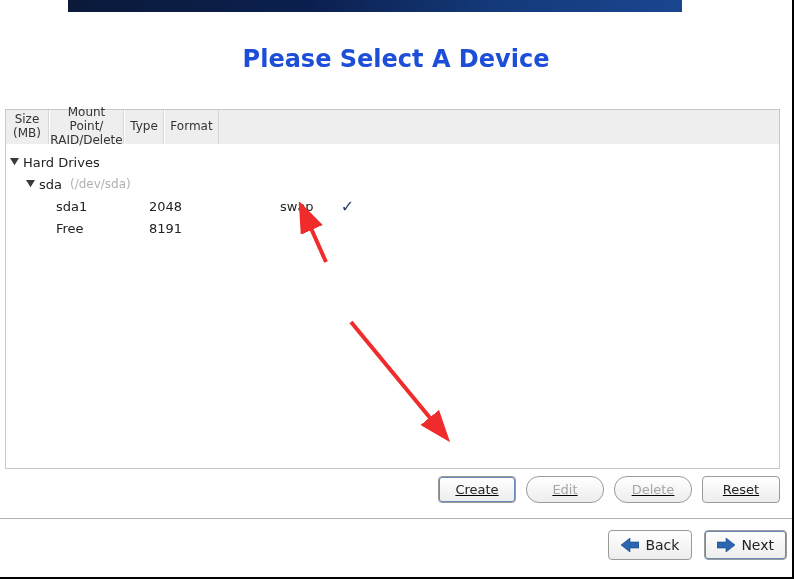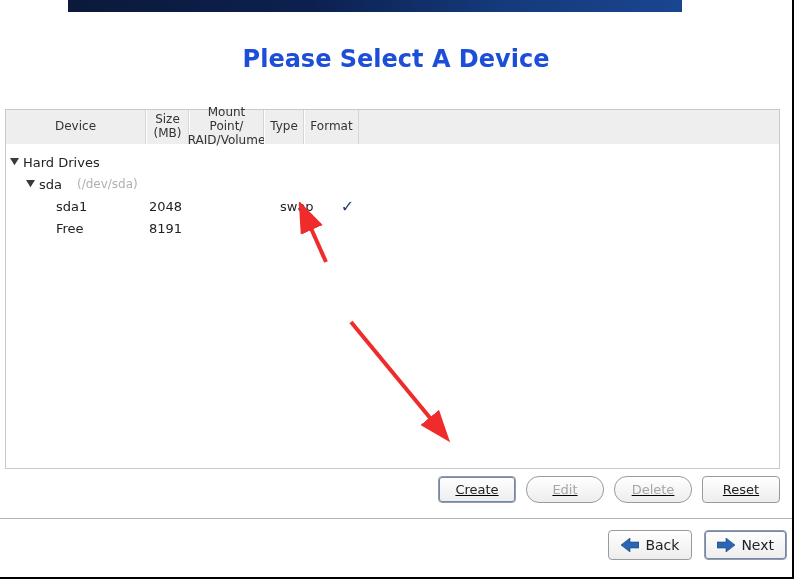--- a/index.html
+++ b/index.html
@@ -88,21 +88,21 @@
     display: inline-block;
     margin-right: 4px;
     flex: 0 0 auto;
   }
   .tri svg { display:block; }
   .cell-device { width: 140px; display:flex; align-items:center; box-sizing:border-box; }
   .cell-size   { width: 43px; text-align:left; padding-left:3px; box-sizing:border-box; }
   .cell-mount  { width: 91px; box-sizing:border-box; }
   .cell-type   { width: 40px; text-align:left; box-sizing:border-box; }
   .cell-format { width: 55px; text-align:center; box-sizing:border-box; color:#223a6b; font-size:16px; }
-  .devpath { color: #b0b0b0; font-size: 12px; margin-left: 15px; }
+  .devpath { color: #b0b0b0; font-size: 12px; margin-left: 8px; }
   .action-bar {
     position: absolute;
     left: 5px;
     top: 476px;
     width: 775px;
     height: 30px;
     display: flex;
     justify-content: flex-end;
     gap: 10px;
     text-decoration: underline;
@@ -161,30 +161,27 @@
 </style>
 </head>
 <body>
 
 <div class="top-banner"></div>
 
 <div class="title">Please Select A Device</div>
 
 <div class="panel">
   <div class="header-row">
-    <div class="hcell col-device">
-      <span>Device</span>
-    </div>
     <div class="hcell col-size">
       <span>Size</span>
       <span>(MB)</span>
     </div>
     <div class="hcell col-mount">
       <span>Mount Point/</span>
-      <span>RAID/Volume</span>
+      <span>RAID/Delete</span>
     </div>
     <div class="hcell col-type">
       <span>Type</span>
     </div>
     <div class="hcell col-format">
       <span>Format</span>
     </div>
   </div>
 
   <div class="tree">

